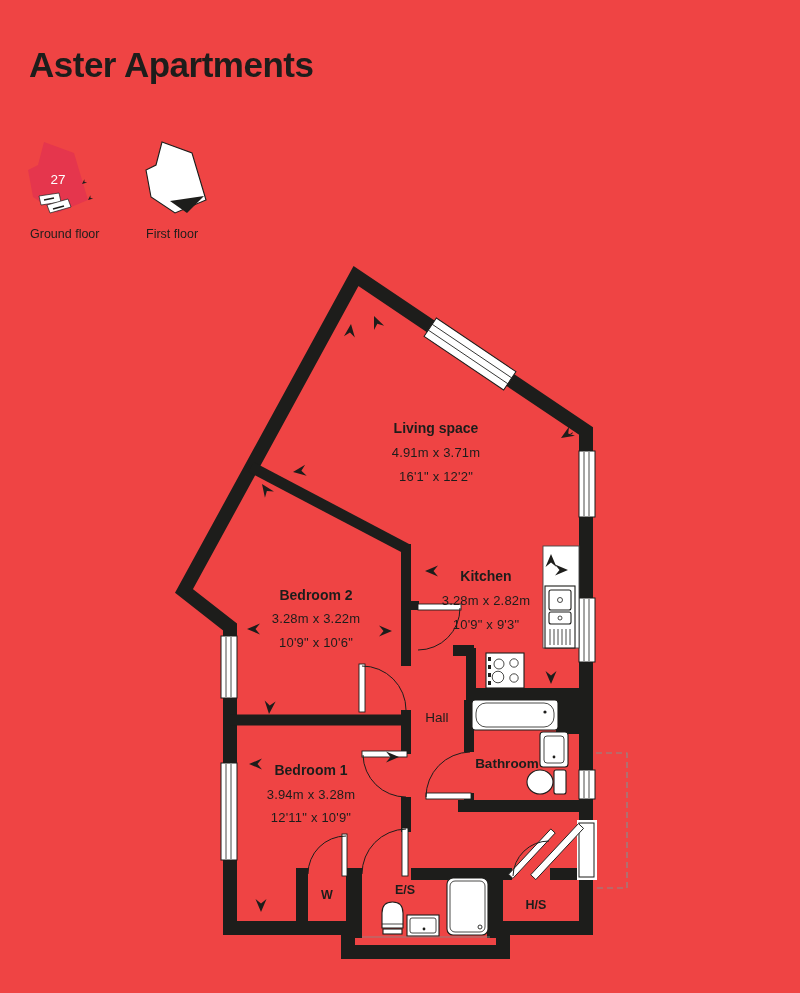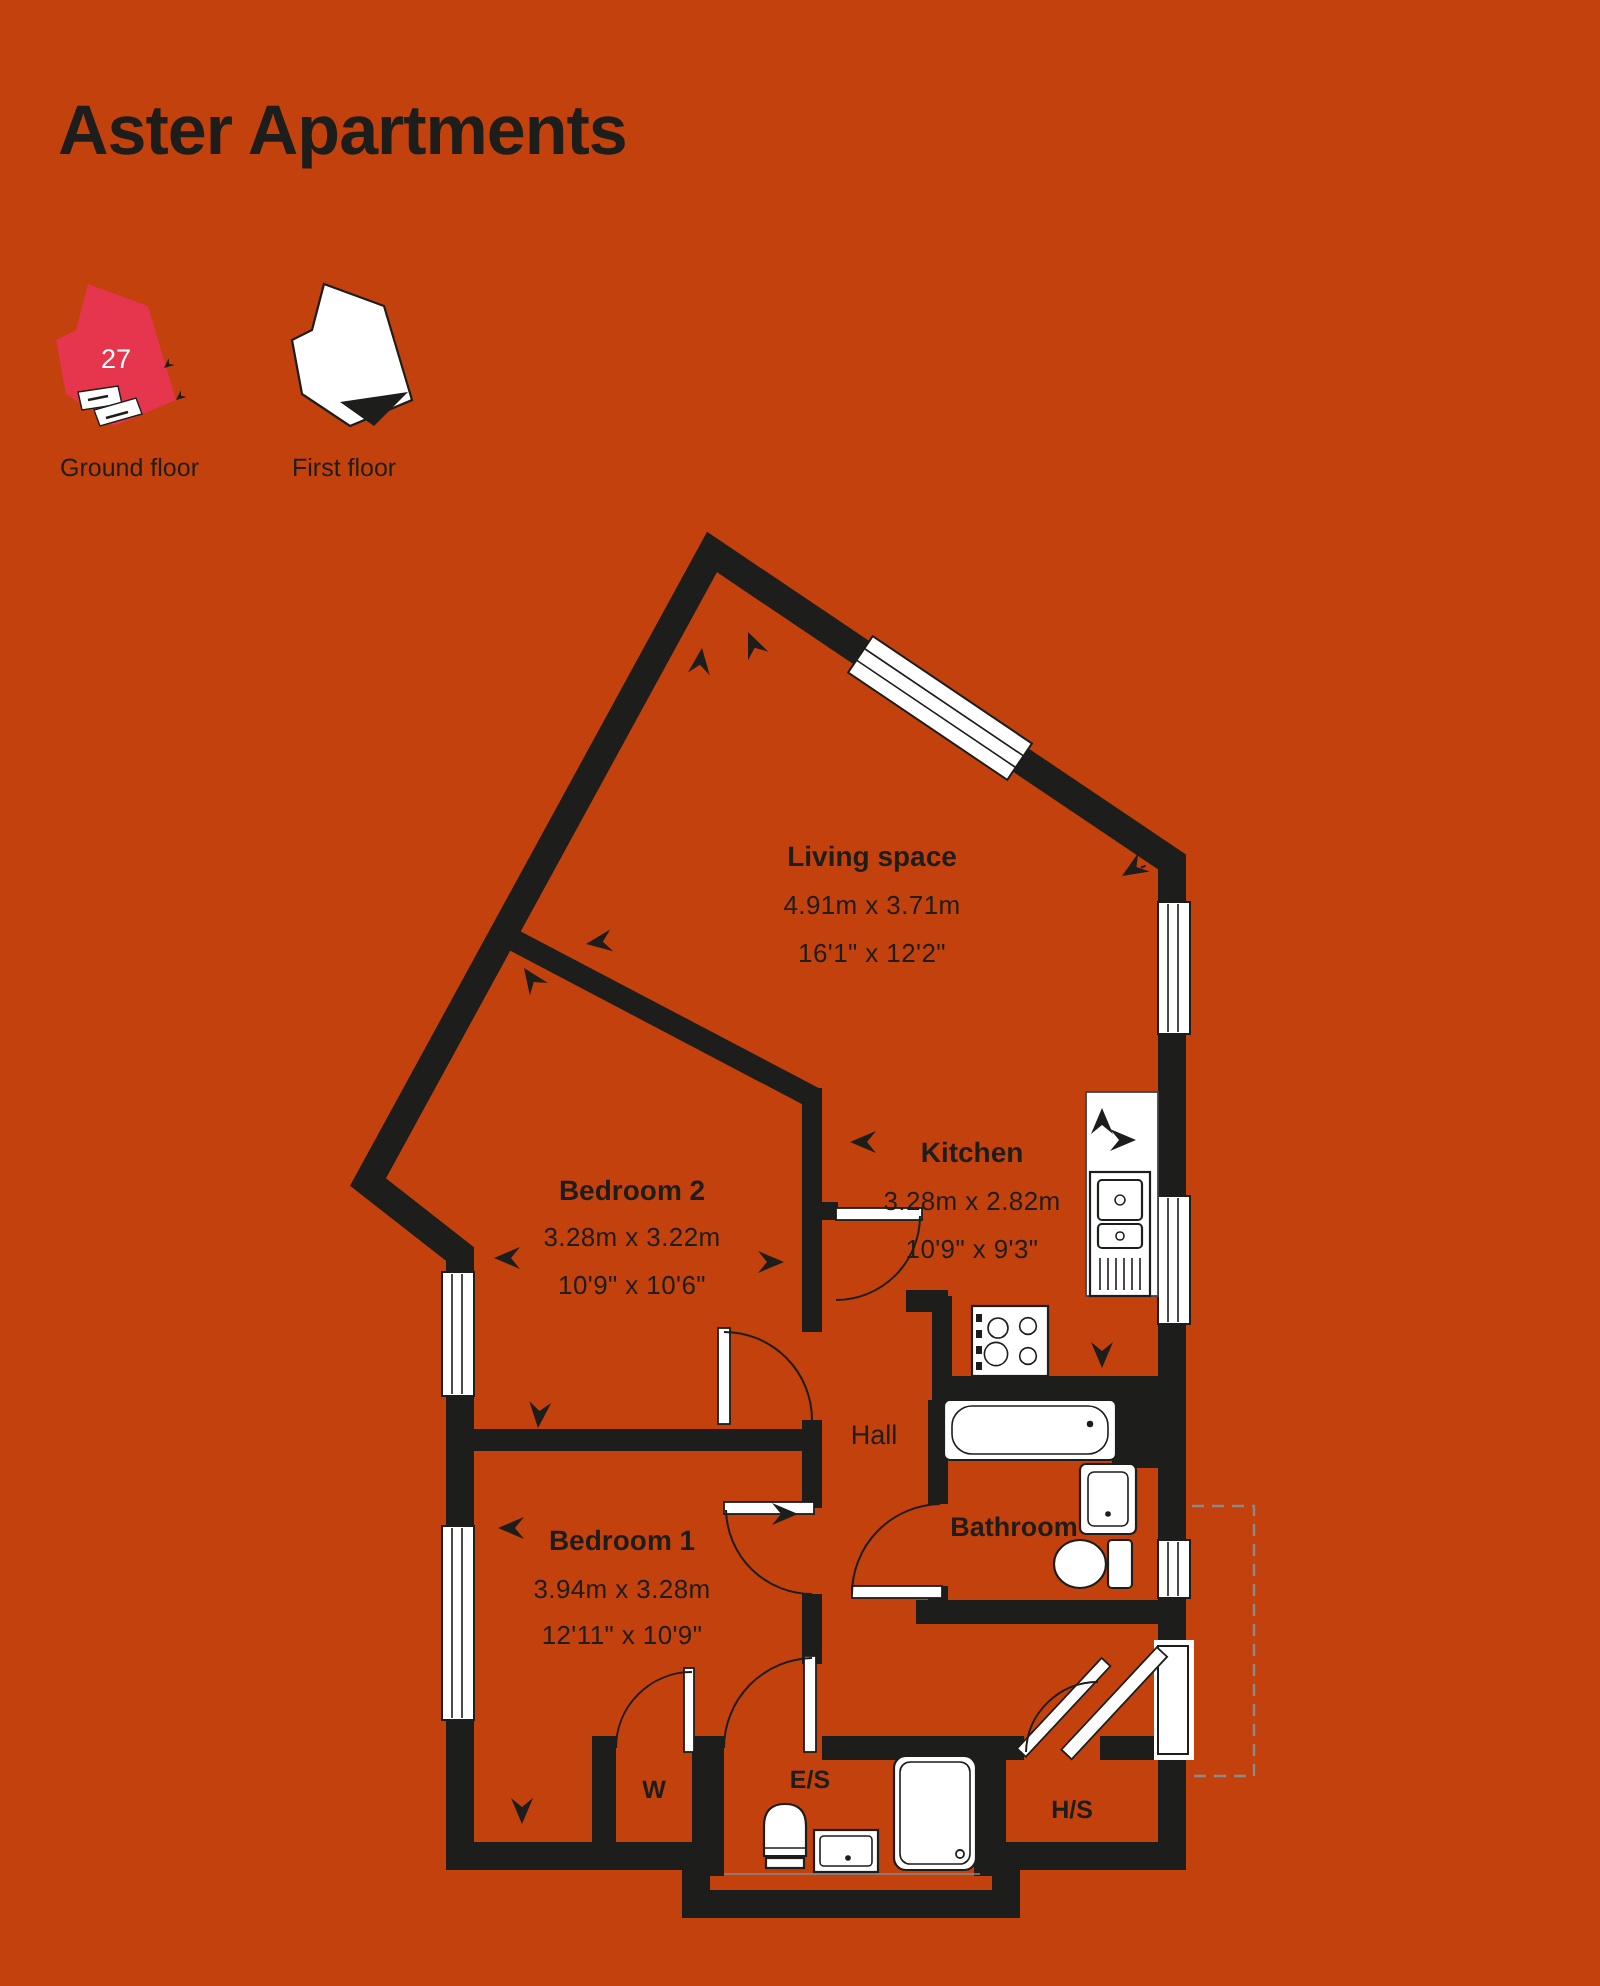--- a/index.html
+++ b/index.html
@@ -1,16 +1,16 @@
 <!DOCTYPE html>
 <html><head>
 <meta charset="utf-8">
 <style>
   html,body{margin:0;padding:0;background:#ffffff;}
-  .page{width:800px;height:993px;position:relative;background:#c2410c;}
+  .page{width:800px;height:993px;position:relative;background:#ef4444;}
   svg{display:block;}
   text{font-family:"Liberation Sans","DejaVu Sans",sans-serif;fill:#1d1d1b;}
   .plan-title{font-size:35px;font-weight:bold;letter-spacing:-0.5px;}
   .key-label{font-size:12.5px;}
   .unit-num{font-size:13.5px;fill:#ffffff;text-anchor:middle;}
   .room-name{font-size:14px;font-weight:bold;text-anchor:middle;}
   .room-dim{font-size:13px;text-anchor:middle;letter-spacing:0.2px;}
   .small-name{font-size:12.5px;font-weight:bold;text-anchor:middle;}
   .hall-name{font-size:13.5px;text-anchor:middle;}
   .wall{fill:#1d1d1b;}

